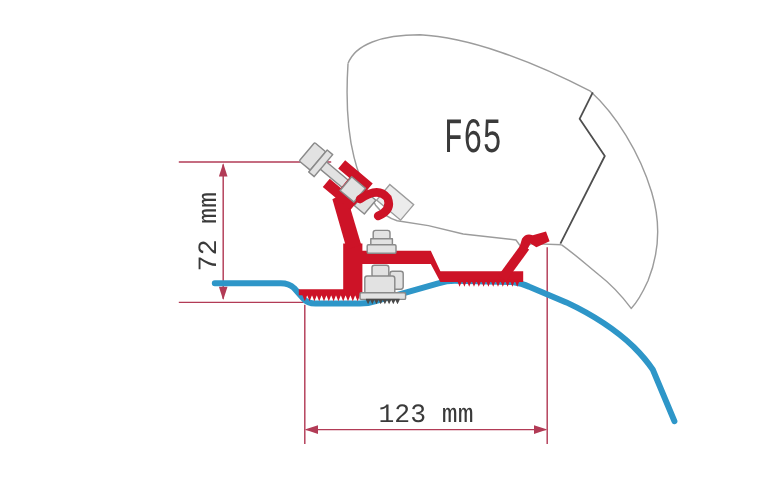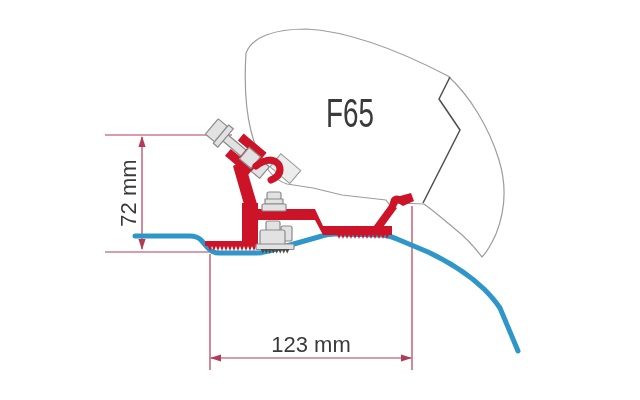--- a/index.html
+++ b/index.html
@@ -1,19 +1,20 @@
 <!DOCTYPE html>
 <html style="--background: #ffffff; --bracket-red: #cd1327; --dimension-red: #b23b56; --roof-blue: #2e96c8; --outline-gray: #9c9c9c; --outline-dark: #4f4f4f; --metal-fill: #e2e2e2; --metal-stroke: #8a8a8a; --label-color: #3a3a3a;"><head>
 <meta charset="utf-8">
 <style>
   html,body{margin:0;padding:0;background:#fff;}
   .canvas{
     position:relative;width:592px;height:400px;
     background:var(--background,#fff);overflow:hidden;
-    font-family:Liberation Sans, sans-serif;
+    font-family:Liberation Mono, monospace;
+    margin-left:44px;
   }
   svg{display:block;}
   .outline{fill:none;stroke:var(--outline-gray);stroke-width:1.2;stroke-linejoin:round;}
   .outline-dark{fill:none;stroke:var(--outline-dark);stroke-width:1.5;stroke-linejoin:round;}
   .red{fill:var(--bracket-red);stroke:none;}
   .red-stroke{fill:none;stroke:var(--bracket-red);stroke-width:7;stroke-linecap:round;}
   .metal{fill:var(--metal-fill);stroke:var(--metal-stroke);stroke-width:1.2;stroke-linejoin:round;}
   .metal-light{fill:#ececec;stroke:var(--outline-gray);stroke-width:1.1;}
   .dim{fill:none;stroke:var(--dimension-red);stroke-width:1.2;}
   .dim-arrow{fill:var(--dimension-red);stroke:none;}

